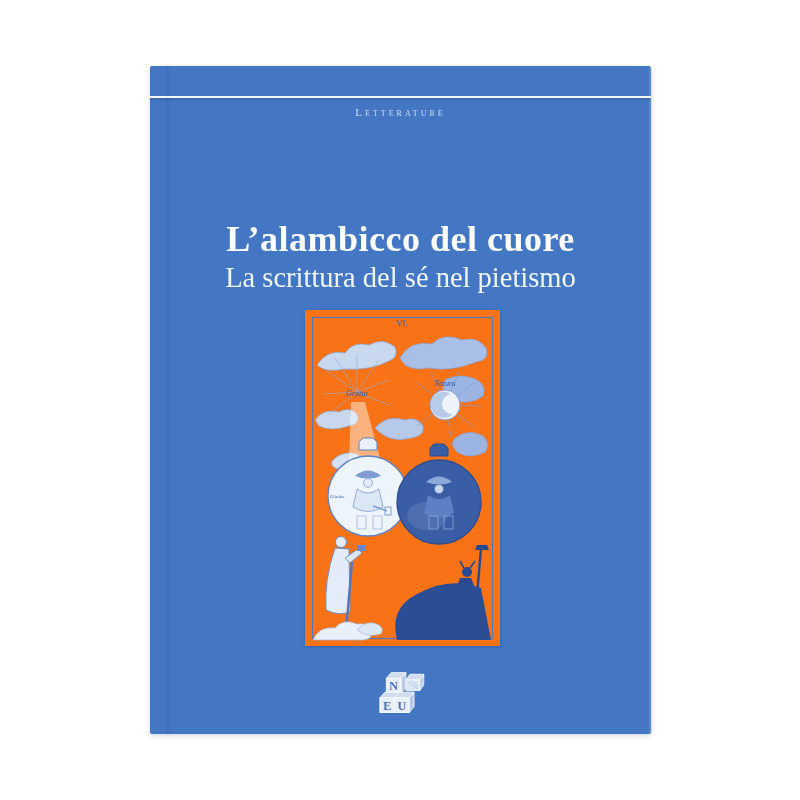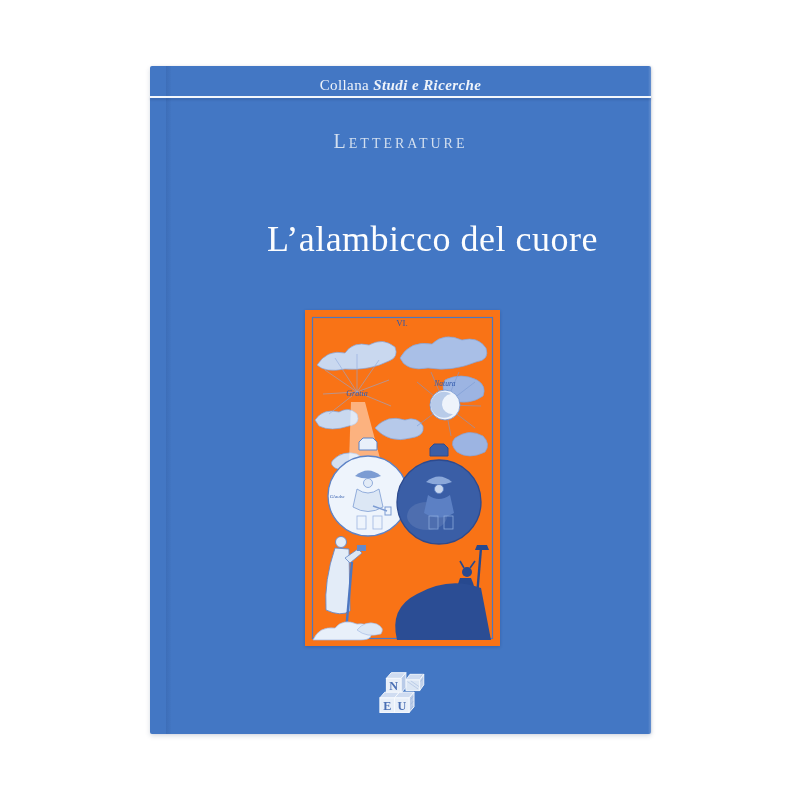--- a/index.html
+++ b/index.html
@@ -28,32 +28,31 @@
     text-align:center;font-size:15px;color:#eef3fa;letter-spacing:0.4px;
   }
   .series-line .series-name{font-style:italic;font-weight:bold;}
   .rule{
     position:absolute;top:30px;left:0;width:100%;height:2px;
     background:#f3f7fc;box-shadow:0 2px 2px rgba(30,60,120,0.25);
   }
   .collection{
     position:absolute;top:40px;left:0;width:100%;
     text-align:center;font-variant:small-caps;
-    font-size:20px;letter-spacing:3px;color:#d3dfef;margin-top:24px;
+    font-size:11px;letter-spacing:3px;color:#d3dfef;
   }
   .author{
     position:absolute;top:109px;left:0;width:100%;
     text-align:center;font-style:italic;font-size:27px;color:#f2f6fb;
     letter-spacing:0.5px;
   }
   .title{
     position:absolute;top:152px;left:0;width:100%;
-    text-align:center;font-weight:normal;font-size:36px;color:#fcfdfe;
+    text-align:center;font-weight:bold;font-size:36px;color:#fcfdfe;
     letter-spacing:0.5px;
-    margin-left:32px;
   }
   .subtitle{
     position:absolute;top:196px;left:0;width:100%;
     text-align:center;font-size:28.5px;color:#f2f6fb;
   }
   .plate{
     position:absolute;top:244px;left:155px;width:195px;height:336px;
     background:#f97316;
     box-shadow:0 1px 3px rgba(20,40,90,0.25);
   }
@@ -63,27 +62,27 @@
   }
   .serif-svg{font-family:"Liberation Serif", serif;}
 </style>
 </head>
 <body>
 
 <div class="book">
   <div class="spine-crease"></div>
   <div class="edge-light"></div>
 
-  <div class="series-line"><span>Collana</span>&nbsp;<span class="series-name">Studi e Ricerche</span></div>
 
   <div class="rule"></div>
 
   <div class="collection">Letterature</div>
 
   <div class="title">L’alambicco del cuore</div>
+  <div class="subtitle">La scrittura del sé nel pietismo</div>
 
   <div class="plate">
     <svg width="195" height="336" viewBox="0 0 195 336">
 
       <rect x="7.5" y="7.5" width="180" height="321" fill="none" stroke="#4d77c1" stroke-width="1.2"></rect>
       <text x="97" y="16" text-anchor="middle" font-size="9" fill="#2f58ac" class="serif-svg">VI.</text>
 
       <g stroke="#85a3d8" stroke-width="0.7" fill="#c9d8ef">
         <path d="M12,55 q10,-16 28,-12 q8,-12 24,-8 q14,-8 26,2 q4,10 -6,14 q-20,10 -44,8 q-20,4 -28,-4 z"></path>
         <path d="M95,48 q10,-18 32,-14 q12,-12 30,-4 q16,-4 24,8 q4,12 -10,14 q-24,10 -48,6 q-22,4 -28,-10 z" fill="#a9bfe7"></path>

